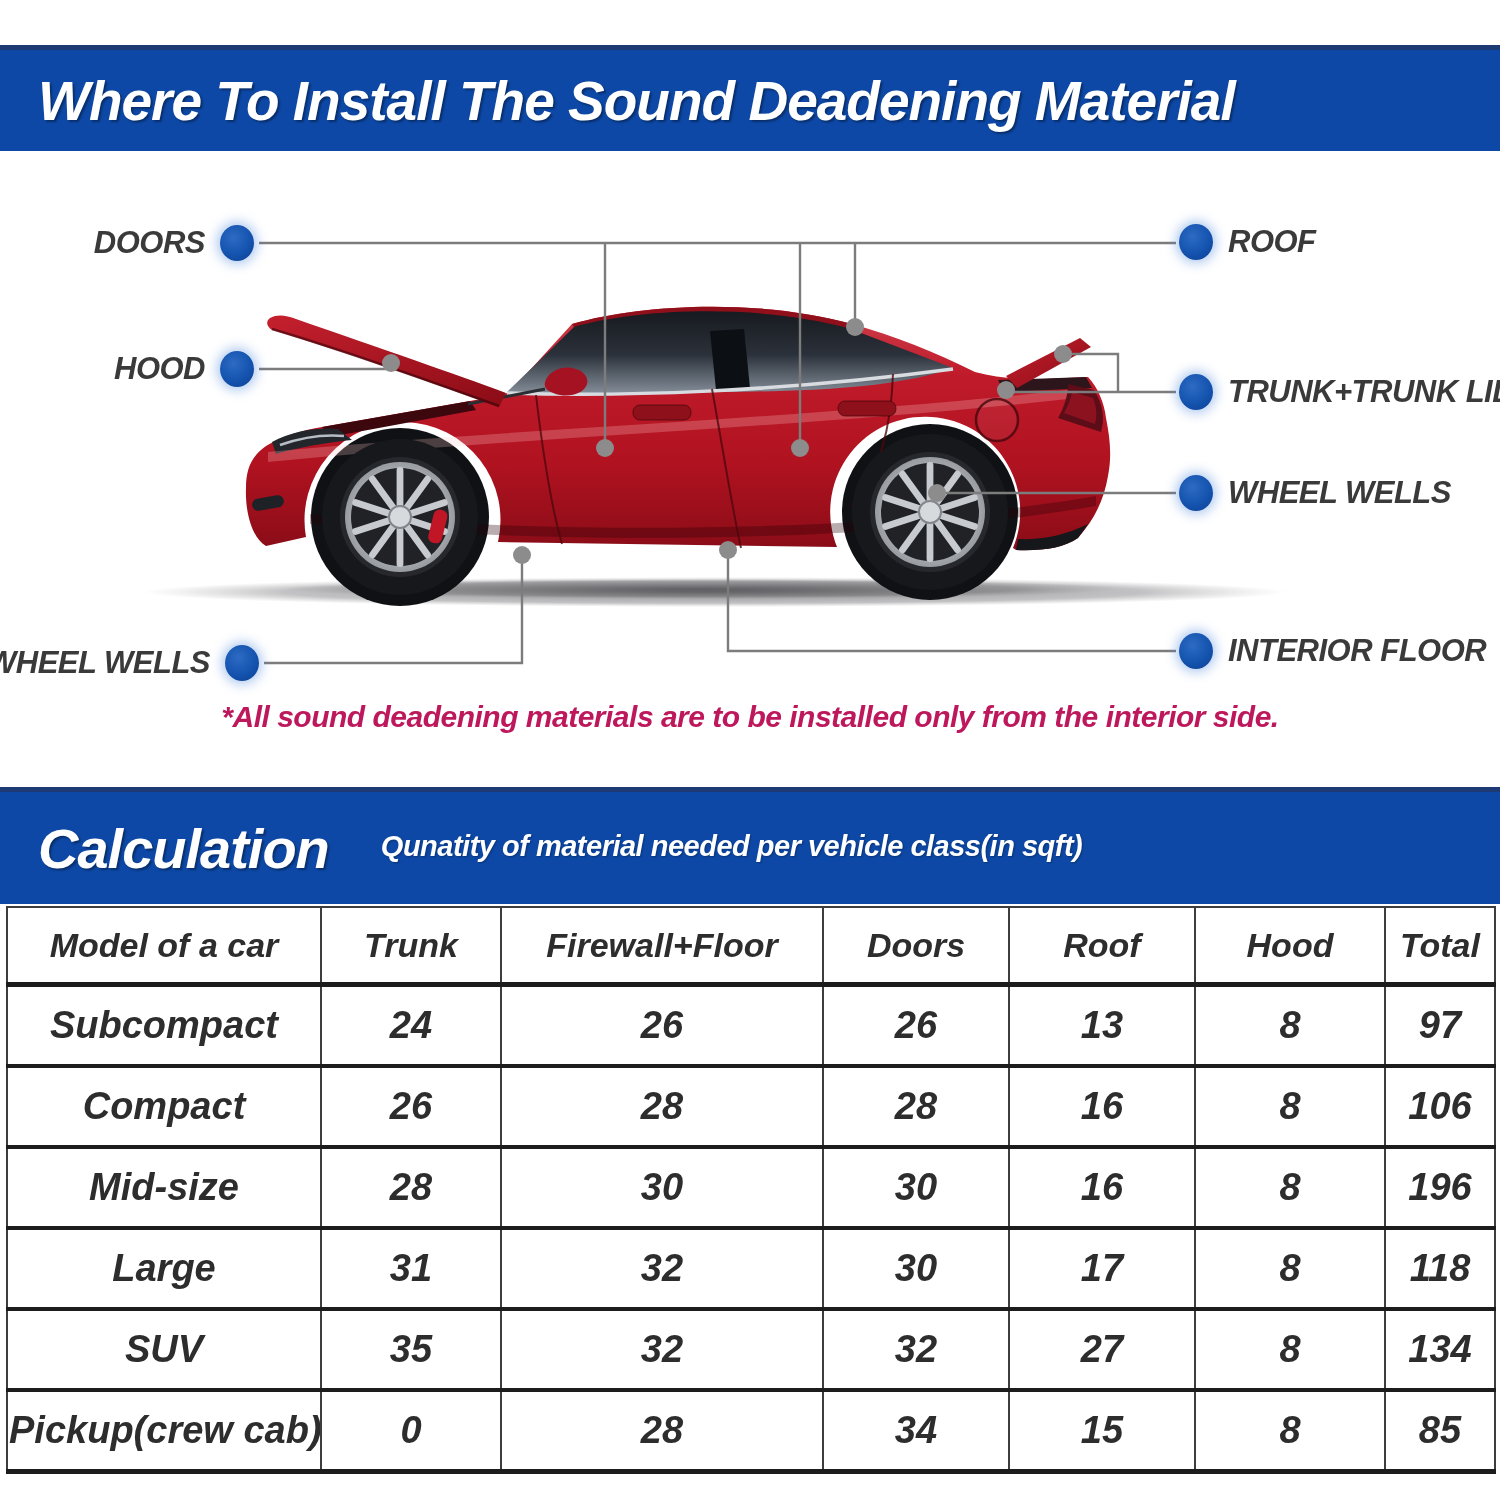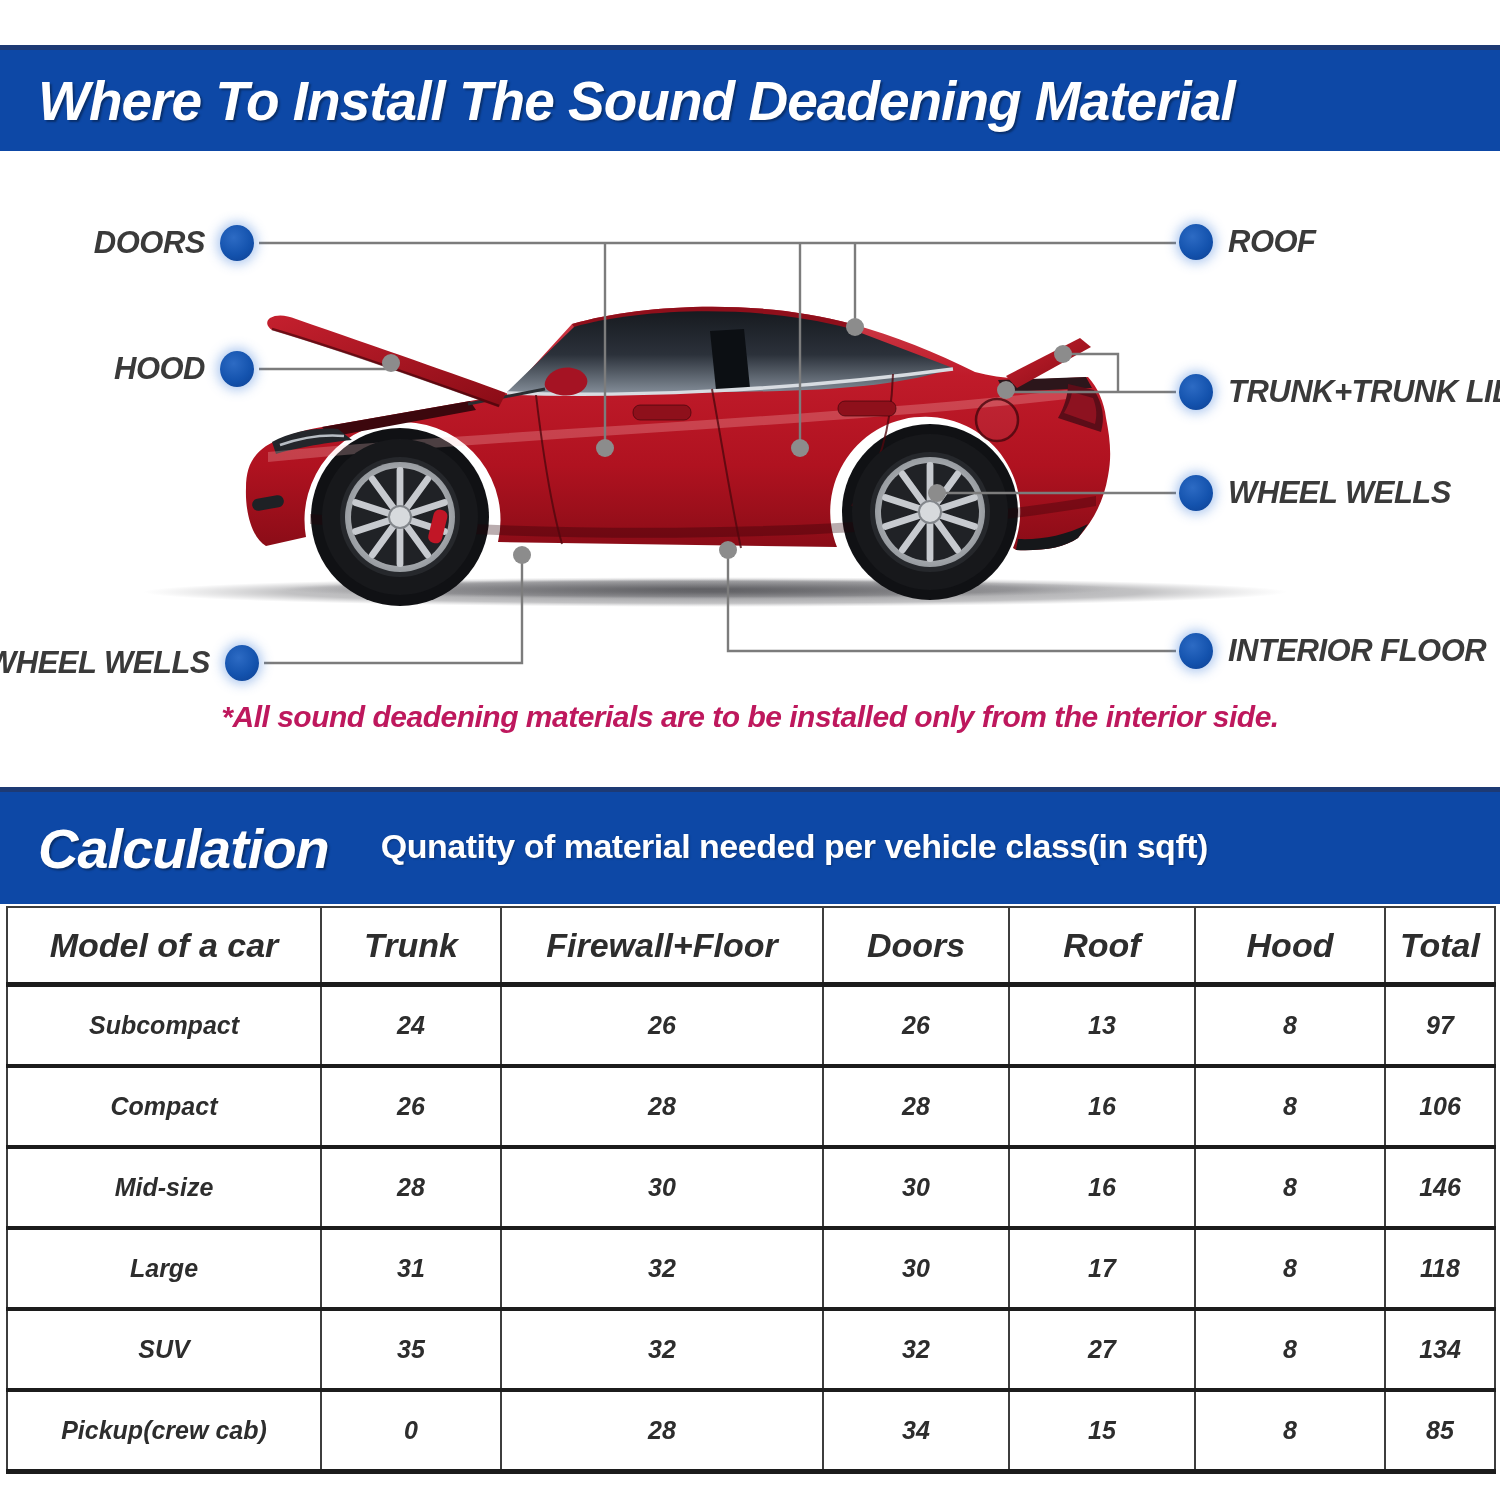--- a/index.html
+++ b/index.html
@@ -9,21 +9,21 @@
   
   .banner{position:absolute;left:0;width:1500px;background:#0d48a6;border-top:5px solid #1d3a74;
           box-sizing:border-box;color:#ffffff;display:flex;align-items:center;}
   #top-banner{top:45px;height:106px;}
   #top-banner .ttl{font-style:italic;font-weight:bold;font-size:55px;letter-spacing:-1px;
                    padding-left:38px;white-space:nowrap;
                    text-shadow:2px 2px 2px rgba(0,0,0,0.35);}
   #calc-banner{top:787px;height:117px;gap:52px;}
   #calc-banner .calc-ttl{font-style:italic;font-weight:bold;font-size:56px;letter-spacing:-1px;
                          padding-left:38px;white-space:nowrap;text-shadow:2px 2px 2px rgba(0,0,0,0.35);}
-  #calc-banner .calc-sub{font-weight:bold;font-size:34px;letter-spacing:-0.5px;
+  #calc-banner .calc-sub{font-style:italic;font-weight:bold;font-size:29px;letter-spacing:-0.5px;
                          white-space:nowrap;padding-bottom:4px;text-shadow:1px 1px 2px rgba(0,0,0,0.3);}
 
   
   .callout{position:absolute;height:40px;display:flex;align-items:center;gap:15px;z-index:3;}
   .callout.left{justify-content:flex-end;}
   .callout-text{font-style:italic;font-weight:bold;font-size:31px;letter-spacing:-0.5px;
                 color:#3a3a3a;white-space:nowrap;}
   .dot{width:34px;height:36px;border-radius:50%;flex:0 0 auto;
        background:radial-gradient(circle at 40% 35%, #2d6bc4 0%, #1453ae 55%, #0c3f92 100%);
        box-shadow:0 0 12px 3px rgba(70,130,220,0.45);}
@@ -35,21 +35,21 @@
 
   
   #materials-table{position:absolute;left:6px;top:906px;width:1488px;border-collapse:collapse;
                    table-layout:fixed;z-index:2;}
   #materials-table th,#materials-table td{
       border-left:2px solid #3d3d3d;border-right:2px solid #3d3d3d;
       text-align:center;vertical-align:middle;
       font-style:italic;font-weight:bold;color:#2d2d2d;overflow:hidden;white-space:nowrap;}
   #materials-table th{height:72px;font-size:34px;border-top:2px solid #3d3d3d;
       border-bottom:5px solid #1c1c1c;text-align:center;}
-  #materials-table td{height:75px;font-size:25px;border-bottom:4px solid #1c1c1c;}
+  #materials-table td{height:75px;font-size:38px;border-bottom:4px solid #1c1c1c;}
   #materials-table tr:last-child td{border-bottom:5px solid #1c1c1c;}
   .seam{stroke:rgba(80,8,14,0.8);stroke-width:2;fill:none;}
 </style>
 </head>
 <body>
 
 <div id="page">
 
   <div id="top-banner" class="banner">
     <div class="ttl">Where To Install The Sound Deadening Material</div>
@@ -280,21 +280,21 @@
         <td>8</td>
         <td>106</td>
       </tr>
       <tr>
         <td>Mid-size</td>
         <td>28</td>
         <td>30</td>
         <td>30</td>
         <td>16</td>
         <td>8</td>
-        <td>146</td>
+        <td>196</td>
       </tr>
       <tr>
         <td>Large</td>
         <td>31</td>
         <td>32</td>
         <td>30</td>
         <td>17</td>
         <td>8</td>
         <td>118</td>
       </tr>

